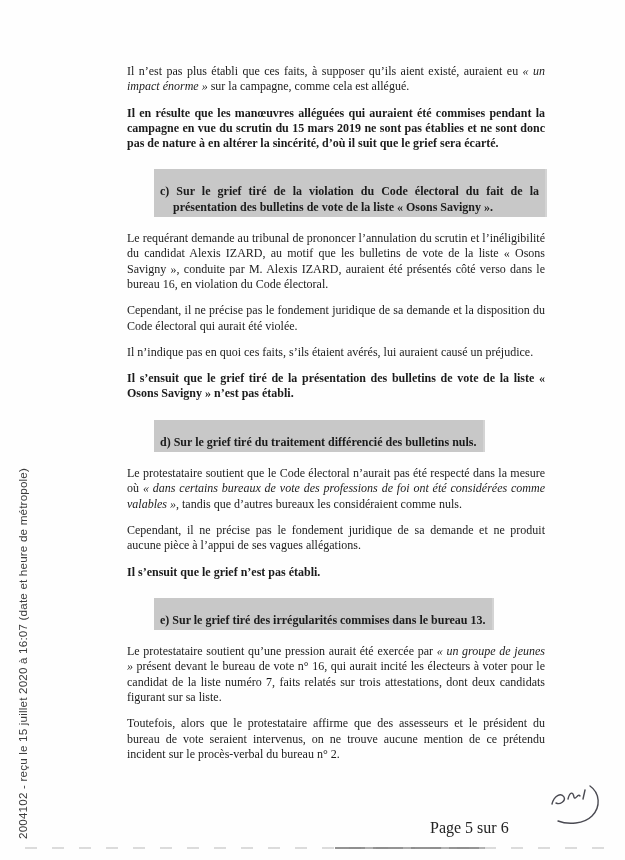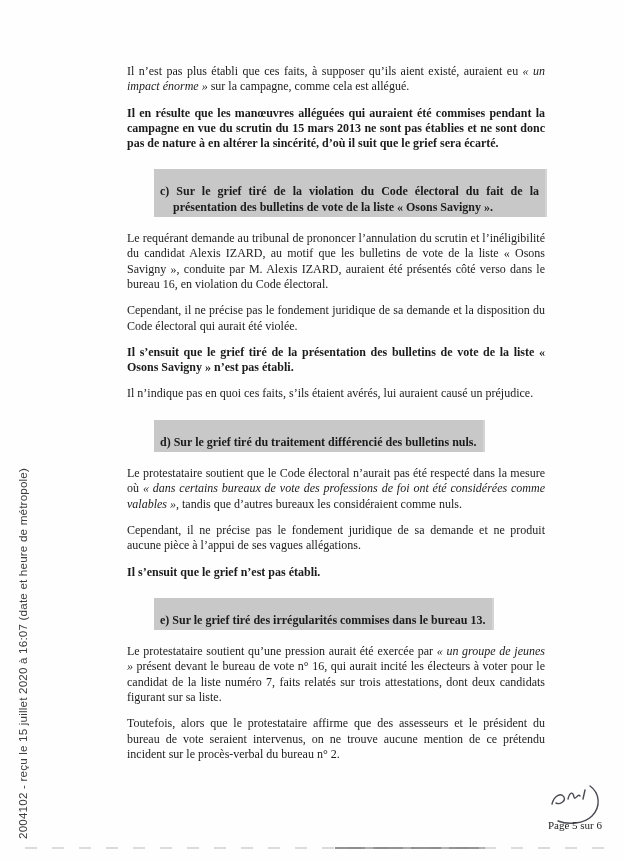--- a/index.html
+++ b/index.html
@@ -29,21 +29,21 @@
   .heading{
     display:inline-block;max-width:391px;
     background:#c8c8c8;
     font-weight:bold;text-align:justify;
     padding:15px 6px 2px 19px;text-indent:-13px;
     box-shadow:2px 0 0 #d4d4d4;
   }
   
   .page-label{
     position:absolute;left:430px;top:819px;width:172px;
-    text-align:right;font-size:11px;color:#222;
+    text-align:left;font-size:16px;color:#222;
   }
   .signature{position:absolute;left:544px;top:783px;width:76px;height:50px;}
   .signature svg{width:100%;height:100%;}
   
   .scanline{
     position:absolute;left:25px;top:847px;width:585px;height:2px;
     background:repeating-linear-gradient(90deg,#bfbfbf 0 12px,transparent 12px 27px);
     opacity:.55;
   }
   .scanline-dark{
@@ -54,26 +54,26 @@
 </style>
 </head>
 <body>
 
 <div class="doc-page">
 
   <div class="stamp">2004102 - reçu le 15 juillet 2020 à 16:07 (date et heure de métropole)</div>
 
   <div class="content">
       <div class="para"><span>Il n’est pas plus établi que ces faits, à supposer qu’ils aient existé, auraient eu </span><span class="it">« un impact énorme »</span><span> sur la campagne, comme cela est allégué.</span></div>
-      <div class="para bold"><span>Il en résulte que les manœuvres alléguées qui auraient été commises pendant la campagne en vue du scrutin du 15 mars 2013 ne sont pas établies et ne sont donc pas de nature à en altérer la sincérité, d’où il suit que le grief sera écarté.</span></div>
+      <div class="para bold"><span>Il en résulte que les manœuvres alléguées qui auraient été commises pendant la campagne en vue du scrutin du 15 mars 2019 ne sont pas établies et ne sont donc pas de nature à en altérer la sincérité, d’où il suit que le grief sera écarté.</span></div>
       <div class="hwrap"><span class="heading"><span>c) Sur le grief tiré de la violation du Code électoral du fait de la présentation des bulletins de vote de la liste « Osons Savigny ».</span></span></div>
       <div class="para"><span>Le requérant demande au tribunal de prononcer l’annulation du scrutin et l’inéligibilité du candidat Alexis IZARD, au motif que les bulletins de vote de la liste « Osons Savigny », conduite par M. Alexis IZARD, auraient été présentés côté verso dans le bureau 16, en violation du Code électoral.</span></div>
       <div class="para"><span>Cependant, il ne précise pas le fondement juridique de sa demande et la disposition du Code électoral qui aurait été violée.</span></div>
+      <div class="para"><span>Il n’indique pas en quoi ces faits, s’ils étaient avérés, lui auraient causé un préjudice.</span></div>
       <div class="para bold"><span>Il s’ensuit que le grief tiré de la présentation des bulletins de vote de la liste « Osons Savigny » n’est pas établi.</span></div>
-      <div class="para"><span>Il n’indique pas en quoi ces faits, s’ils étaient avérés, lui auraient causé un préjudice.</span></div>
       <div class="hwrap"><span class="heading"><span>d) Sur le grief tiré du traitement différencié des bulletins nuls.</span></span></div>
       <div class="para"><span>Le protestataire soutient que le Code électoral n’aurait pas été respecté dans la mesure où </span><span class="it">« dans certains bureaux de vote des professions de foi ont été considérées comme valables »</span><span>, tandis que d’autres bureaux les considéraient comme nuls.</span></div>
       <div class="para"><span>Cependant, il ne précise pas le fondement juridique de sa demande et ne produit aucune pièce à l’appui de ses vagues allégations.</span></div>
       <div class="para bold"><span>Il s’ensuit que le grief n’est pas établi.</span></div>
       <div class="hwrap"><span class="heading"><span>e) Sur le grief tiré des irrégularités commises dans le bureau 13.</span></span></div>
       <div class="para"><span>Le protestataire soutient qu’une pression aurait été exercée par </span><span class="it">« un groupe de jeunes »</span><span> présent devant le bureau de vote n° 16, qui aurait incité les électeurs à voter pour le candidat de la liste numéro 7, faits relatés sur trois attestations, dont deux candidats figurant sur sa liste.</span></div>
       <div class="para"><span>Toutefois, alors que le protestataire affirme que des assesseurs et le président du bureau de vote seraient intervenus, on ne trouve aucune mention de ce prétendu incident sur le procès-verbal du bureau n° 2.</span></div>
     </div>
 
   <div class="signature">

